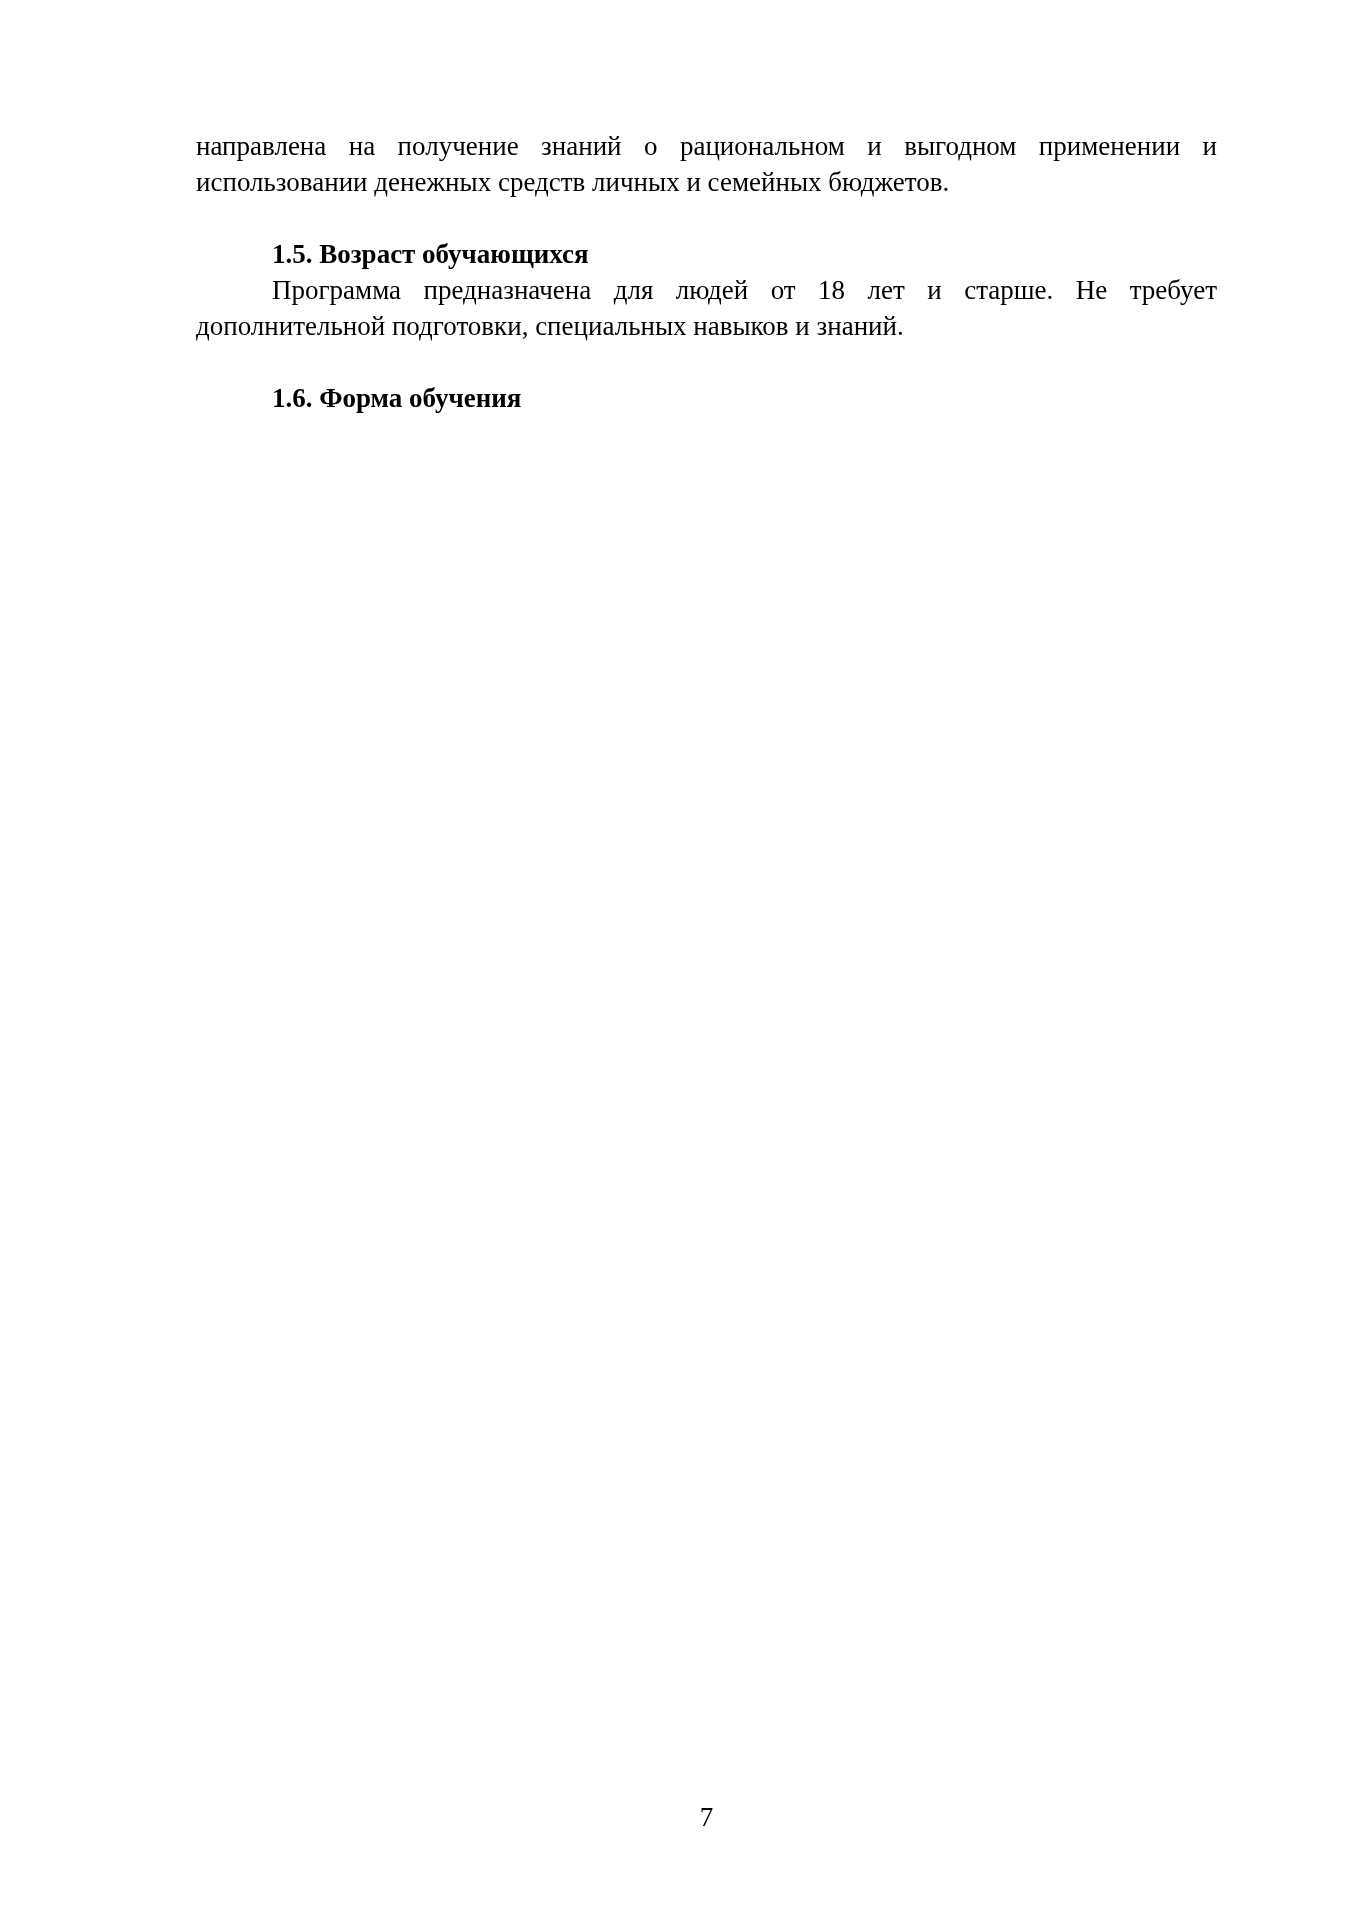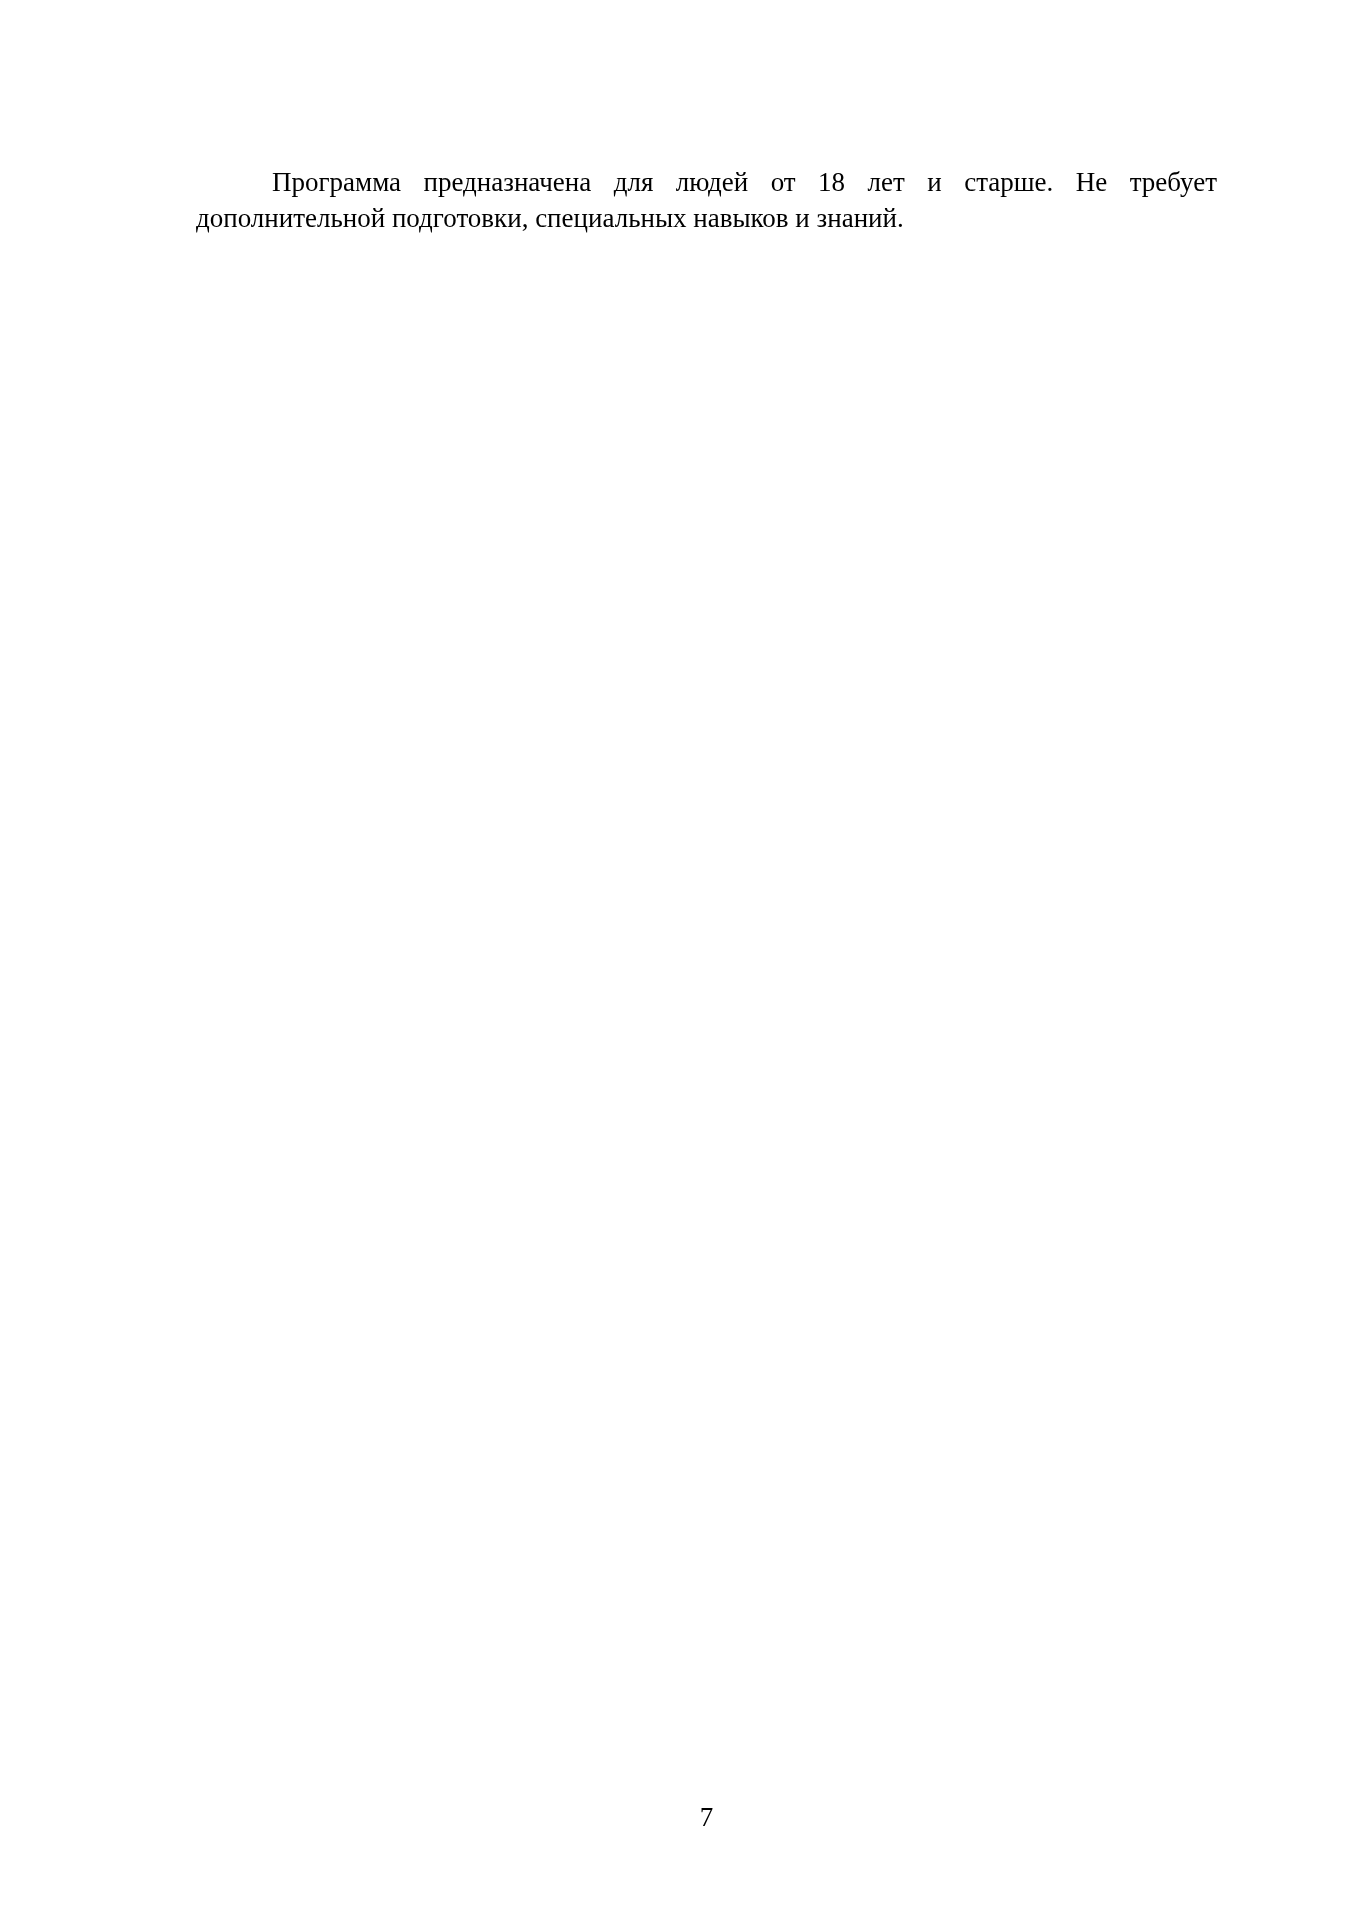--- a/index.html
+++ b/index.html
@@ -45,25 +45,28 @@
     font-size: 27px;
     line-height: 36px;
   }
 </style>
 </head>
 <body>
 
 <div class="page">
   <div class="content">
 
+    <p class="para">направлена на получение знаний о рациональном и выгодном применении и использовании денежных средств личных и семейных бюджетов.</p>
 
     <div class="section">
+      <h2 class="section-heading">1.5. Возраст обучающихся</h2>
       <p class="para indent">Программа предназначена для людей от 18 лет и старше. Не требует дополнительной подготовки, специальных навыков и знаний.</p>
     </div>
 
     <div class="section">
+      <h2 class="section-heading">1.6. Форма обучения</h2>
     </div>
 
 
   </div>
 
   <div class="page-number">7</div>
 </div>
 
 </body></html>

